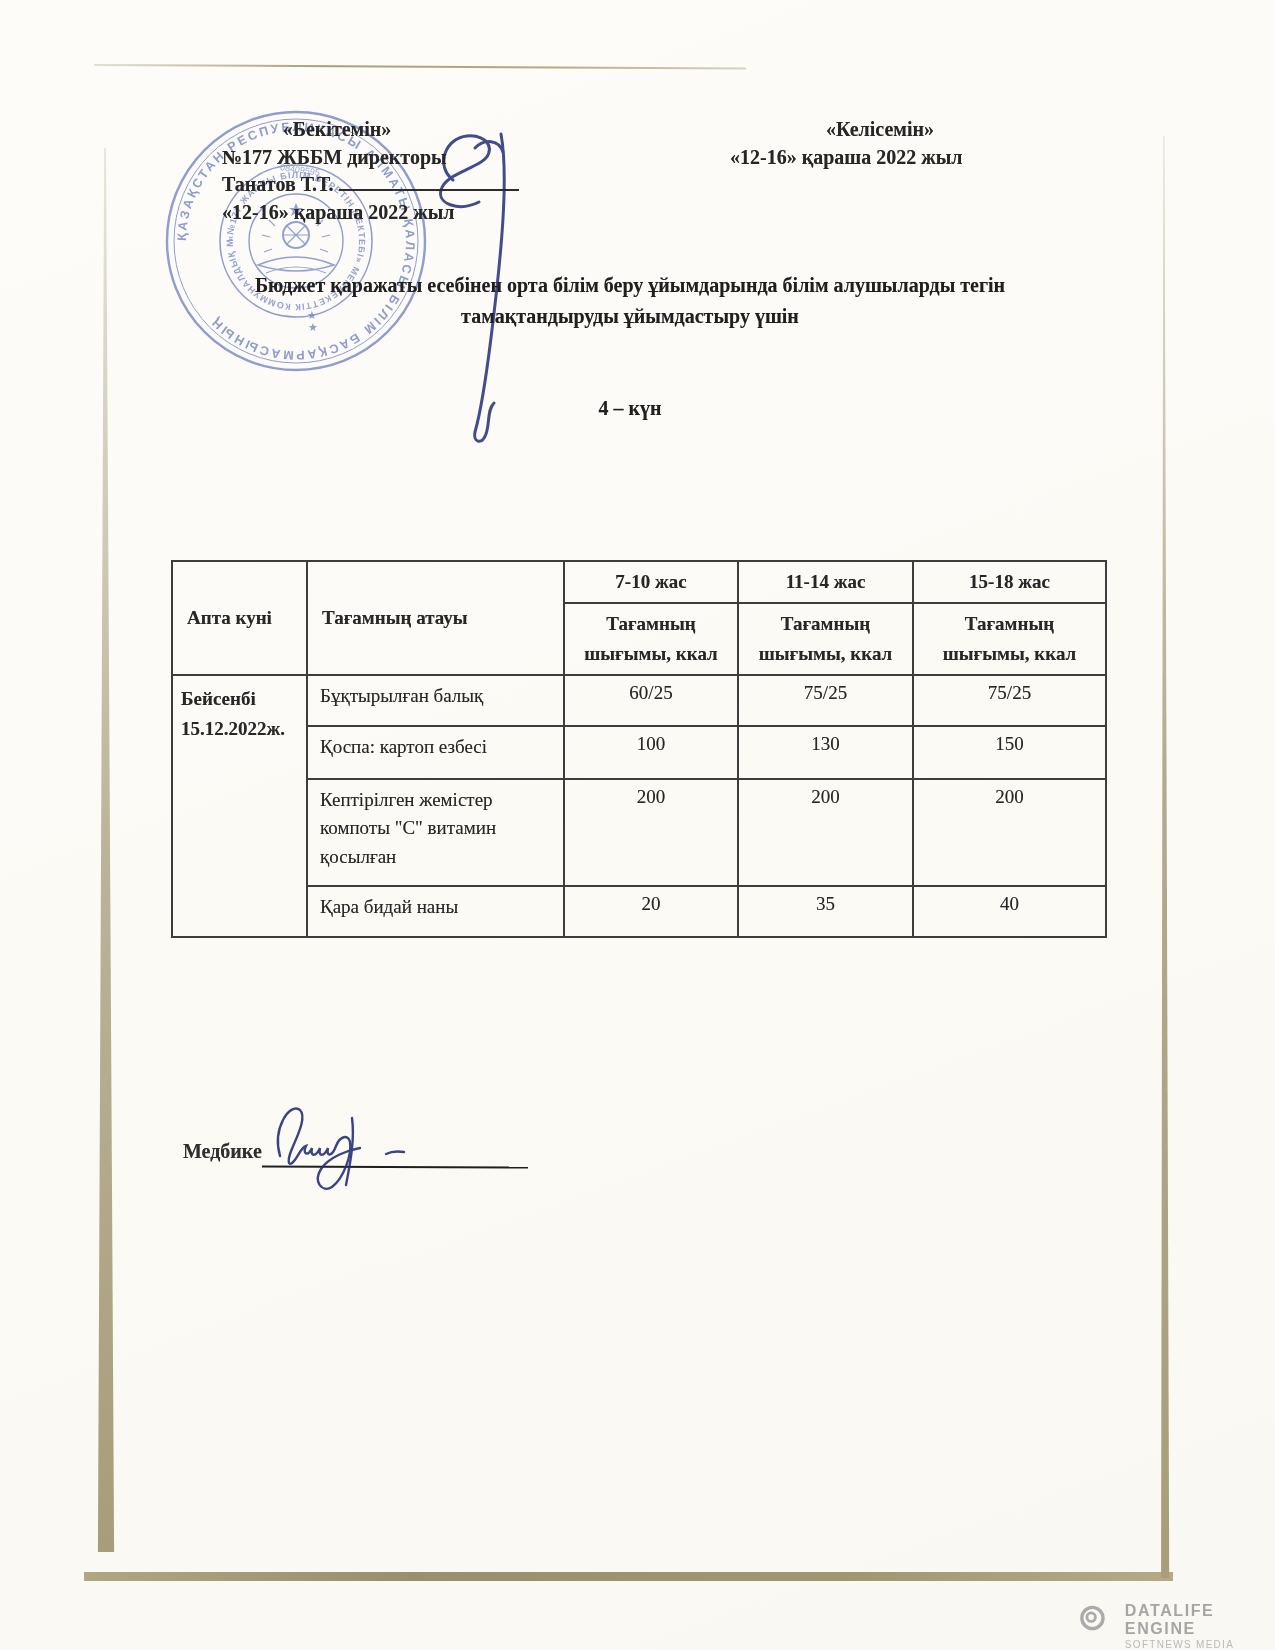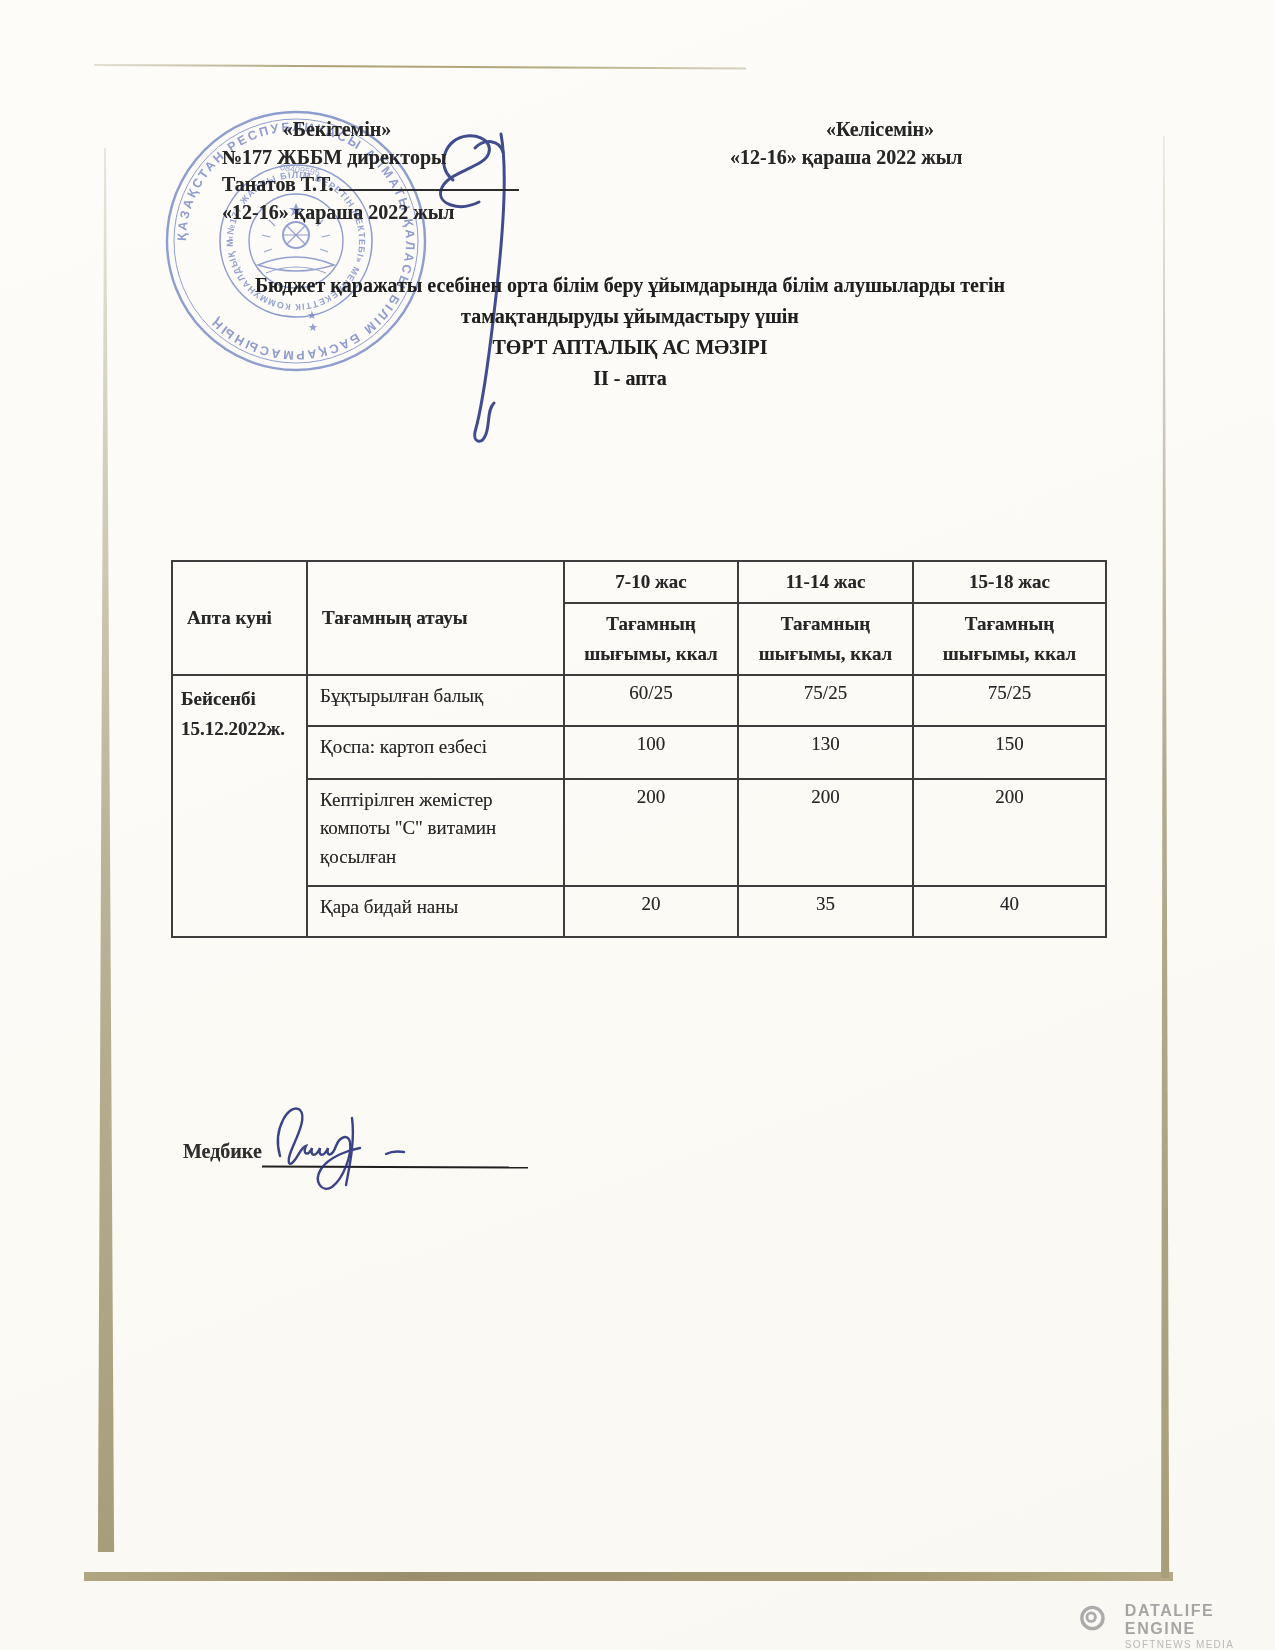--- a/index.html
+++ b/index.html
@@ -144,22 +144,21 @@
     <div>«12-16» қараша 2022 жыл</div>
   </div>
 
   <div class="approval approval-right doc-text">
     <div class="c1">«Келісемін»</div>
     <div>«12-16» қараша 2022 жыл</div>
   </div>
 
   <div class="title-line doc-text" style="top:274px;">Бюджет қаражаты есебінен орта білім беру ұйымдарында білім алушыларды тегін</div>
   <div class="title-line doc-text" style="top:305px;">тамақтандыруды ұйымдастыру үшін</div>
-  <div class="title-line doc-text" style="top:336px;">ТӨРТ АПТАЛЫҚ АС МӘЗІРІ</div>
-  <div class="title-line doc-text" style="top:367px;">II - апта</div>
+  <div class="title-line doc-text" style="top:397px;">4 – күн</div>
 
   <table class="menu doc-text">
     <colgroup>
       <col style="width:135px">
         <col style="width:257px">
         <col style="width:174px">
         <col style="width:175px">
         <col style="width:193px">
     </colgroup>
     <tbody>

